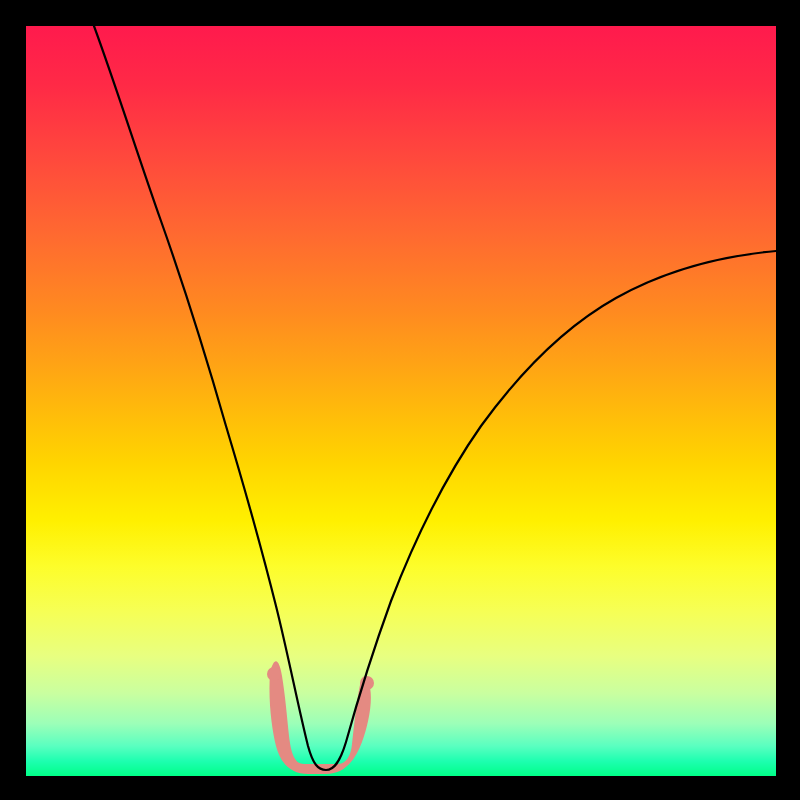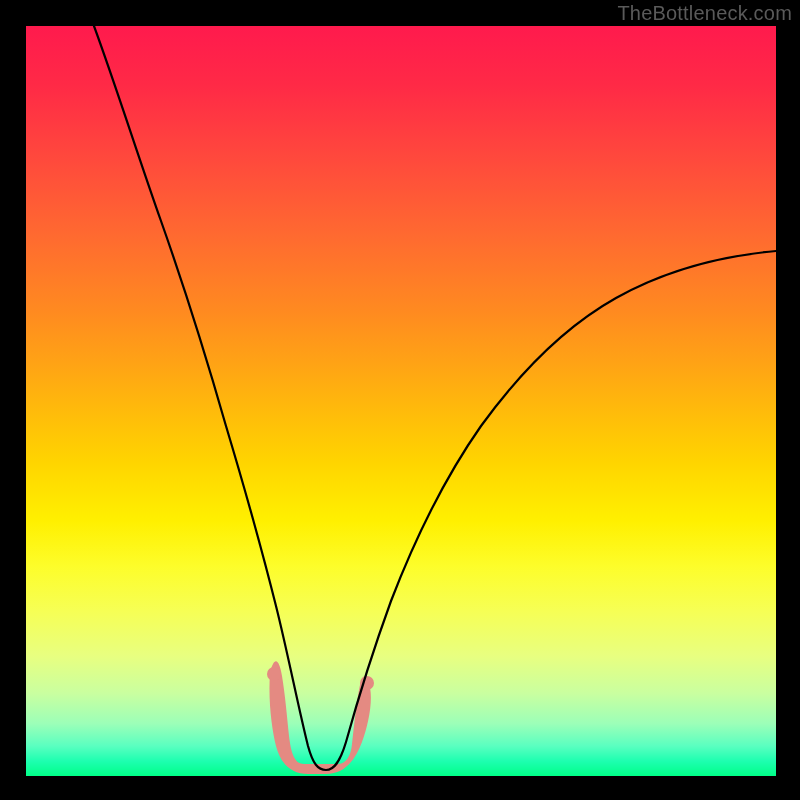--- a/index.html
+++ b/index.html
@@ -109,14 +109,13 @@
           C 287 738, 292 744, 300 744
           C 308 744, 314 736, 320 716
           C 330 680, 345 630, 365 575
           C 390 510, 420 450, 455 400
           C 495 345, 540 300, 590 272
           C 640 244, 695 230, 750 225
         " fill="none" stroke="#000" stroke-width="2.2" stroke-linecap="round"></path>
     </svg>
   </div>
 
-  <div class="watermark">TheBottleneck.com</div>
 </div>
 
 </body></html>

